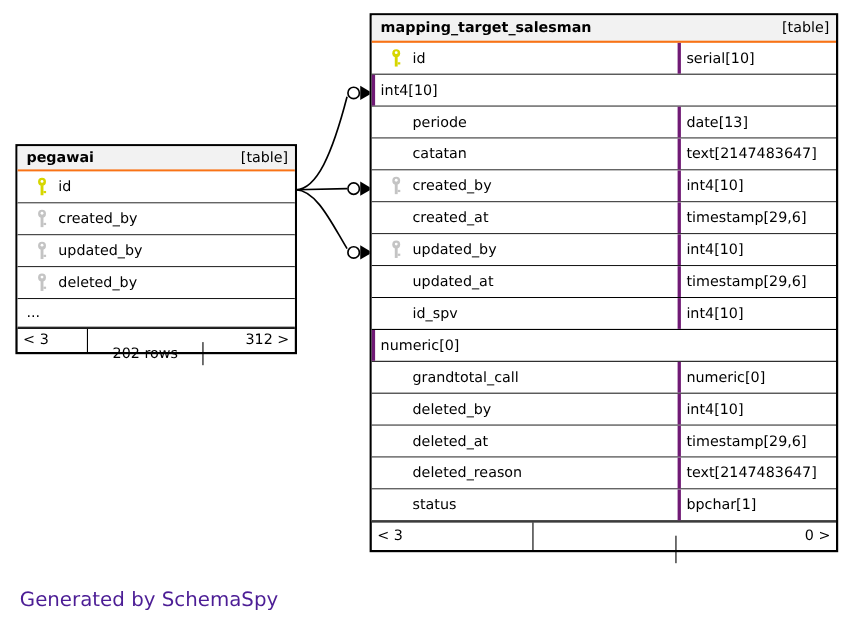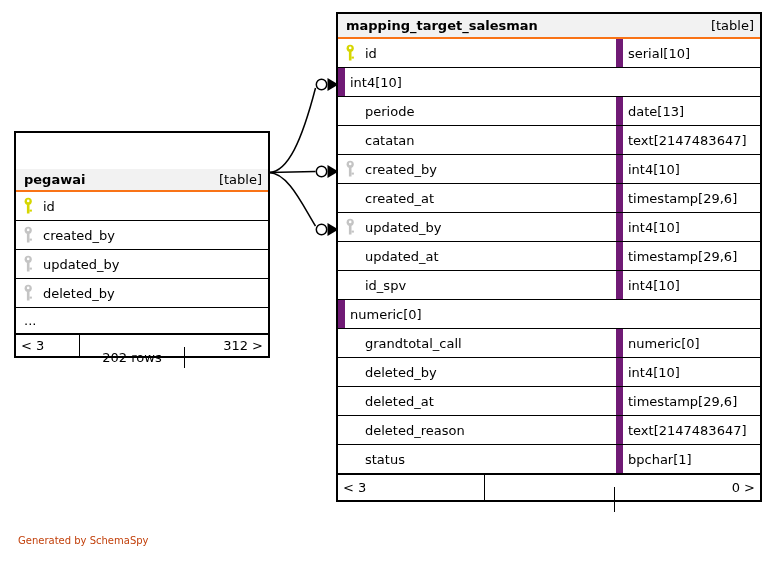--- a/index.html
+++ b/index.html
@@ -8,46 +8,46 @@
   .canvas { position:relative; width:780px; height:564px; background:#ffffff; overflow:hidden; }
 
   .rel-svg { position:absolute; left:0; top:0; width:780px; height:564px; pointer-events:none; }
 
   .db-table { position:absolute; background:#ffffff; border:2px solid #000; }
   #tbl-left  { left:14px;  top:131px; width:256px; }
   #tbl-right { left:336px; top:12px;  width:426px; }
 
   .tbl-header { background:#f2f2f2; border-bottom:2px solid #f97316; display:flex; align-items:center;
                 justify-content:space-between; padding:0 6px 0 8px; }
-  #tbl-left  .tbl-header { height:23px;margin-top:36px; }
+  #tbl-left  .tbl-header { height:23px; }
   #tbl-right .tbl-header { height:25px; }
   .tbl-name { font-weight:bold; }
   .tbl-tag { font-weight:normal; }
 
   .row { display:flex; align-items:stretch; height:29px; border-bottom:1px solid #000; background:#fff; }
   .row.row-more { height:26px; }
-  .name-cell { display:flex; align-items:center; flex:1 1 auto; padding-left:7px; overflow:hidden; }
+  .name-cell { display:flex; align-items:center; flex:1 1 auto; padding-left:17px; overflow:hidden; }
   .name-cell.no-indent { padding-left:8px; }
   .key-slot { display:inline-flex; width:20px; min-width:20px; align-items:center; }
   .key-slot svg { display:block; }
   .type-cell { display:flex; align-items:center; width:144px; min-width:144px; padding-left:5px;
-               border-left:7px solid #701a75; overflow:hidden; white-space:nowrap; }
+               border-left:3px solid #701a75; overflow:hidden; white-space:nowrap; }
 
   .tbl-footer { display:flex; border-top:1px solid #000; align-items:center; }
   #tbl-left  .tbl-footer { height:22px; }
   #tbl-right .tbl-footer { height:26px; }
   .fcell { display:flex; align-items:center; height:100%; padding:0 5px; white-space:nowrap; }
   .fcell.mid { justify-content:center;margin-top:24px; }
   .fcell.right { justify-content:flex-end; flex:1 1 auto;text-align:right; }
   #tbl-left  .fcell.left { width:64px;  min-width:64px;  border-right:1px solid #000; }
   #tbl-left  .fcell.mid  { width:105px; min-width:105px; border-right:1px solid #000; }
   #tbl-right .fcell.left { width:147px; min-width:147px; border-right:1px solid #000; }
   #tbl-right .fcell.mid  { width:130px; min-width:130px; border-right:1px solid #000; }
 
-  .credit { position:absolute; left:18px; top:535px; font-size:10px; color:#c2410c; }
+  .credit { position:absolute; left:18px; top:535px; font-size:18px; color:#4c1d95; }
 </style>
 </head>
 <body>
 
 <div class="canvas">
 
   <svg class="rel-svg" viewBox="0 0 780 564" xmlns="http://www.w3.org/2000/svg">
     <g fill="none" stroke="#000" stroke-width="1.5">
       <path d="M 269,172.5 C 288,172 302,140 315.5,88"></path>
       <path d="M 269,172.5 L 315.5,171.5"></path>

